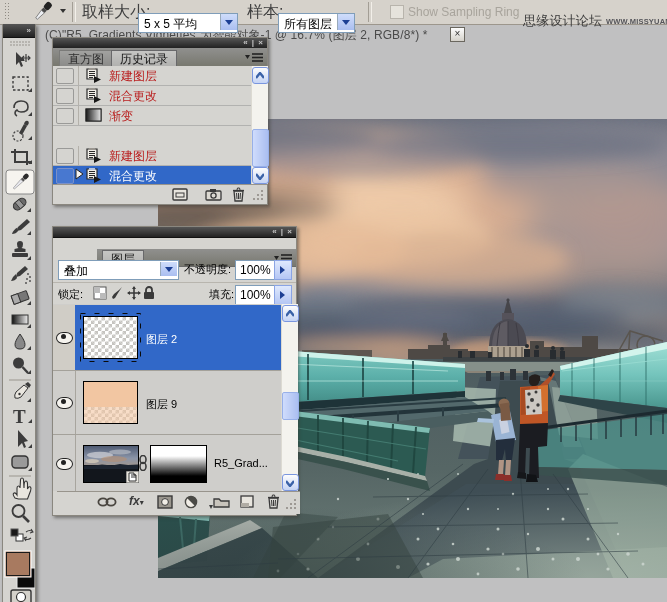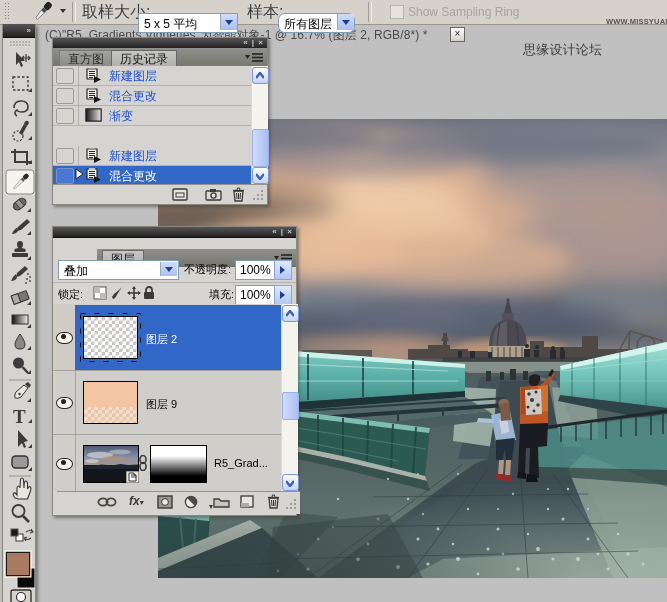--- a/index.html
+++ b/index.html
@@ -23,21 +23,21 @@
 .tab.on{background:linear-gradient(#c6c6c4,#b0b0ae);color:#151515;border:1px solid #68686a;border-bottom:none;}
 .tab.off{background:linear-gradient(#a2a2a0,#8a8a88);color:#2e2e2e;border:1px solid #7a7a78;border-bottom:none;}
 .pmenu{position:absolute;right:4px;top:5px;width:18px;height:9px;}
 
 .sb{position:absolute;width:16px;background:#f4f3ee;border-left:1px solid #dcdad2;}
 .sbbtn{position:absolute;left:0px;width:15px;height:15px;background:linear-gradient(#fdfdfd,#c5d4f5);border:1px solid #7a96df;border-radius:3px;}
 .sbthumb{position:absolute;left:0px;width:15px;background:linear-gradient(90deg,#cfdcfc,#aabef0);border:1px solid #98b0e8;border-radius:2px;}
 .chev{position:absolute;left:3px;width:8px;height:8px;}
 
 #hist{left:52px;top:37px;width:214px;height:166px;background:#d5d4d0;border:1px solid #8a877f;}
-.hrow{position:absolute;left:0;width:198px;height:19px;border-bottom:1px solid #b2b2b0;font-size:12px;color:#1d4ed8;}
+.hrow{position:absolute;left:0;width:198px;height:19px;border-bottom:1px solid #b2b2b0;font-size:12px;color:#b91c1c;}
 .hrow.sel{background:#3168c8;color:#fff;border-bottom:none;}
 .hrow.sel .hchk{background:#4878d0;}
 .hchk{position:absolute;left:3px;top:2px;width:16px;height:14px;border:1px solid #9a9a98;border-radius:2px;}
 .hsep{position:absolute;left:25px;top:0;bottom:0;width:1px;background:#b4b1aa;}
 .hico{position:absolute;left:32px;top:2px;}
 .htxt{position:absolute;left:56px;top:2px;}
 
 #lay{left:52px;top:226px;width:243px;height:288px;background:#d5d4d0;border:1px solid #8a877f;}
 .lrowlbl{font-size:11px;color:#000;}
 .valbox{position:absolute;height:18px;background:#fff;border:1px solid #7f9db9;font-size:12px;}
@@ -46,21 +46,21 @@
 .eye{position:absolute;width:15px;height:10px;border:1px solid #222;border-radius:50%/60%;background:#f5f3ee;}
 .eye:after{content:"";position:absolute;left:4px;top:1px;width:5px;height:5px;background:#222;border-radius:50%;}
 .lsep{position:absolute;left:0;width:227px;height:1px;background:#a4a19a;}
 .checker{background-image:linear-gradient(45deg,#c6c4c0 25%,transparent 25%,transparent 75%,#c6c4c0 75%),linear-gradient(45deg,#c6c4c0 25%,transparent 25%,transparent 75%,#c6c4c0 75%);background-size:7px 7px;background-position:0 0,3.5px 3.5px;background-color:#fff;}
 
 #tools{left:2px;top:24px;width:32px;height:578px;overflow:hidden;background:#d5d4d0;border-right:1px solid #8a877f;border-left:1px solid #8a877f;}
 #tools .phead{height:13px;}
 
 #doctitle{left:45px;top:27px;width:420px;font-size:12px;color:#4a4a4a;white-space:nowrap;letter-spacing:.1px;}
 #closebox{left:450px;top:27px;width:13px;height:13px;border:1px solid #6a675f;background:linear-gradient(#fdfdfd,#d4d1ca);font-size:10px;line-height:12px;text-align:center;color:#333;}
-#wm1{left:523px;top:12px;font-size:13px;color:#3c3c3c;letter-spacing:.2px;margin-top:29px;}
+#wm1{left:523px;top:12px;font-size:13px;color:#3c3c3c;letter-spacing:.2px;}
 #wm2{left:606px;top:16.5px;font-size:7.5px;color:#55555a;font-weight:bold;letter-spacing:.2px;}
 </style>
 </head>
 <body>
 <svg width="0" height="0" style="position:absolute">
 <defs>
 <g id="pgico">
         <path d="M2 1 L12 1 L12 11 L2 11 Z" fill="#f2f0ea" stroke="#2a2a2a" stroke-width="1.2"></path>
         <path d="M4 3.5 h6 M4 5.5 h6 M4 7.5 h6 M4 9.5 h4" stroke="#2a2a2a" stroke-width="1"></path>
         <path d="M9 8 L16 11.5 L9 15 Z" fill="#1a1a1a"></path>
@@ -443,21 +443,21 @@
       </g>
   </svg>
   <div class="abs" style="left:60px;top:9px;border:3.5px solid transparent;border-top:4.5px solid #333;"></div>
   <div class="abs vsep" style="left:72px;"></div>
   <div class="abs lbl" style="left:82px;">取样大小:</div>
   <div class="abs ddown" style="left:138px;width:98px;">
       <span class="ddtext">5 x 5 平均</span>
       <span class="ddbtn"></span>
     </div>
   <div class="abs lbl" style="left:247px;">样本:</div>
-  <div class="abs ddown" style="left:278px;width:75px;border-radius:7px;">
+  <div class="abs ddown" style="left:278px;width:75px;">
       <span class="ddtext">所有图层</span>
       <span class="ddbtn"></span>
     </div>
   <div class="abs vsep" style="left:368px;"></div>
   <div class="abs" style="left:390px;top:5px;width:12px;height:12px;border:1px solid #b8b4ac;background:#e6e3dc;"></div>
   <div class="abs" style="left:408px;top:5px;font-size:12px;color:#a8a49c;">Show Sampling Ring</div>
 </div>
 <div class="abs" id="wm1">思缘设计论坛</div>
 <div class="abs" id="wm2">WWW.MISSYUAN.COM</div>
 

